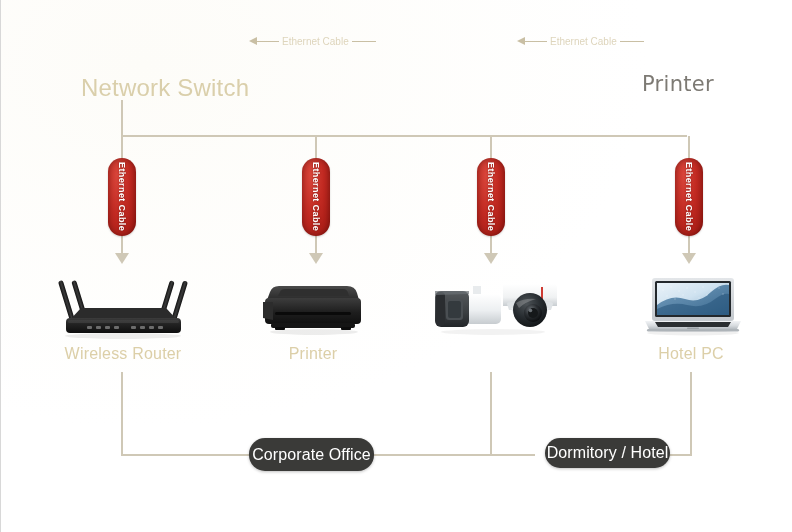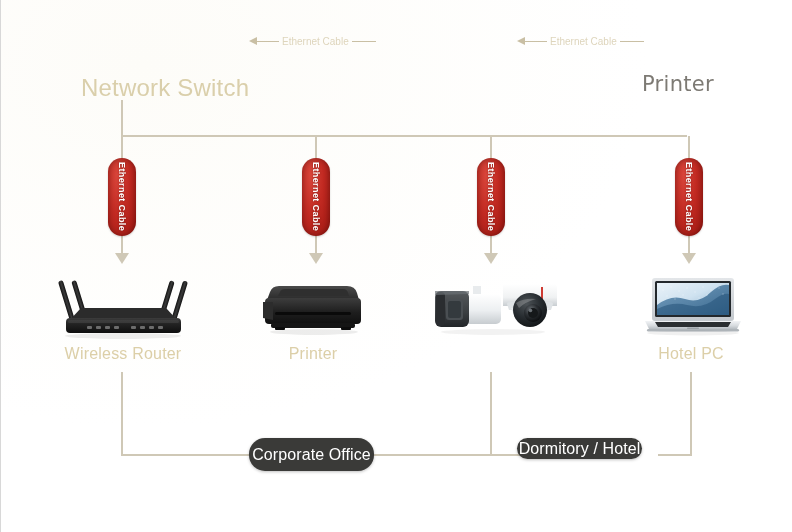--- a/index.html
+++ b/index.html
@@ -431,17 +431,17 @@
     </svg>
   </div>
 
   <div class="label device" style="left:42px; top:345px; width:160px;">Wireless Router</div>
   <div class="label device" style="left:232px; top:345px; width:160px;">Printer</div>
   <div class="label device" style="left:610px; top:345px; width:160px;">Hotel PC</div>
 
   <div class="loc-badge" style="left:248px; top:438px; width:125px; height:33px;">
     <span>Corporate Office</span>
   </div>
-  <div class="loc-badge" style="left:516px; top:438px; width:125px; height:21px;">
+  <div class="loc-badge" style="left:544px; top:438px; width:125px; height:30px;">
     <span>Dormitory / Hotel</span>
   </div>
 
 </div>
 
 </body></html>

